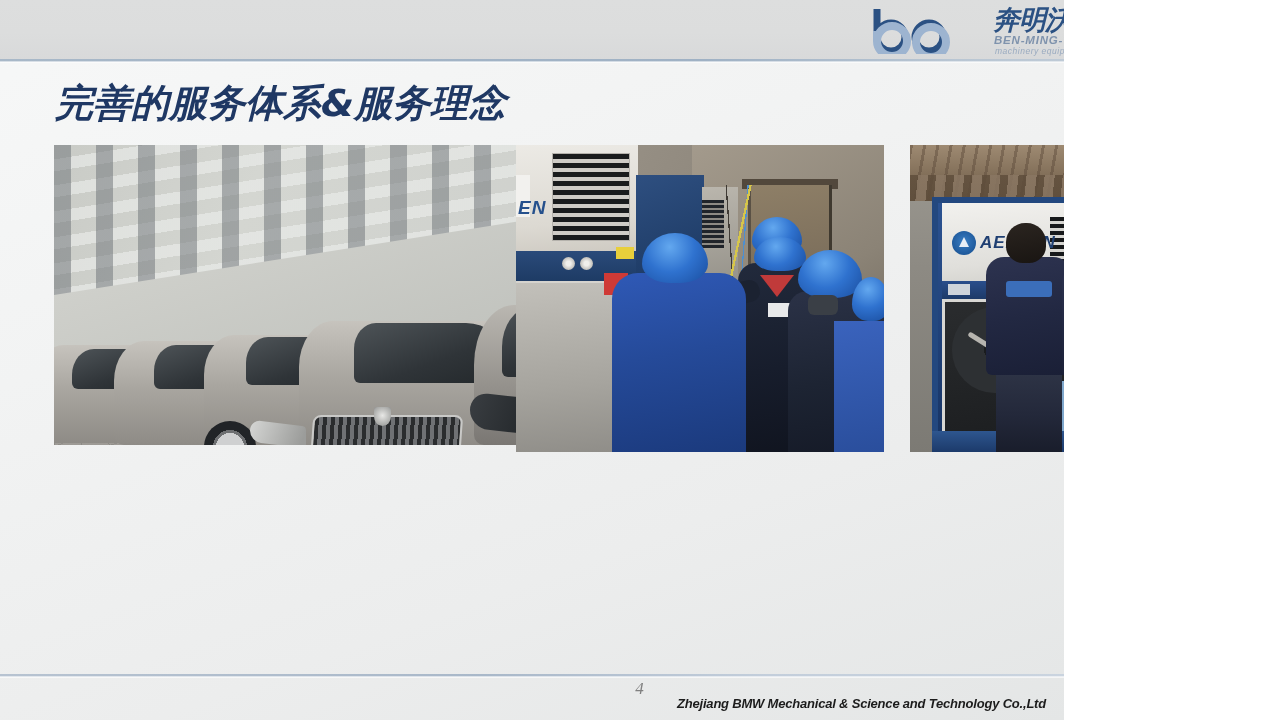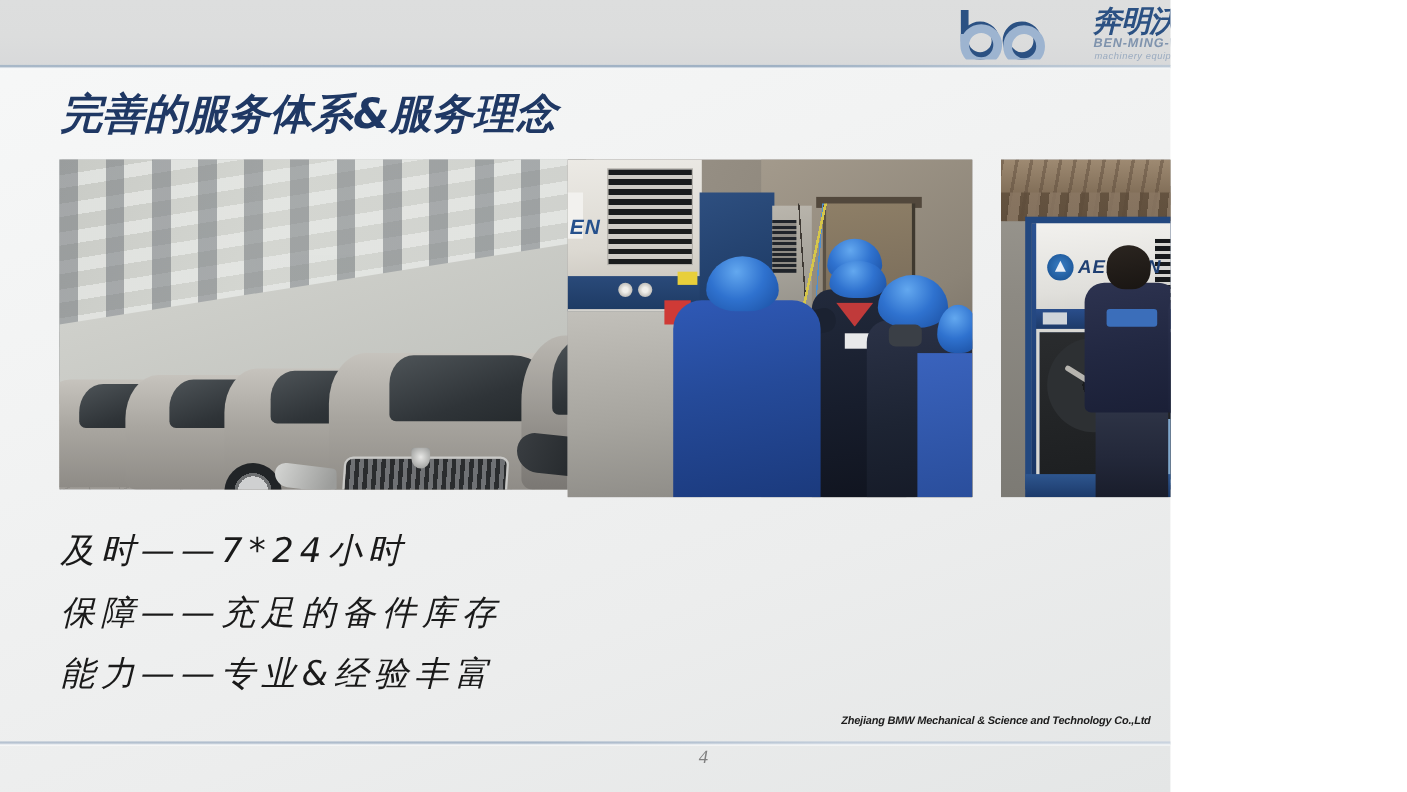--- a/index.html
+++ b/index.html
@@ -551,22 +551,22 @@
     position: absolute;
     left: 0; top: 679px;
     width: 1279px;
     text-align: center;
     font-size: 17px;
     color: #808080;
     font-family: "Liberation Serif", "DejaVu Serif", serif;
   }
   .footer-text {
     position: absolute;
-    right: 18px; top: 650px;
-    font-size: 10px;
+    right: 18px; top: 696px;
+    font-size: 13px;
     font-weight: 700;
     color: #1c1c1c;
     white-space: nowrap;
     font-family: "Liberation Sans", sans-serif;
     letter-spacing: -0.2px;
   }
 </style>
 </head>
 <body>
 
@@ -680,23 +680,18 @@
       <div class="ph p3-w1-head"></div>
       <div class="ph p3-w2-legs"></div>
       <div class="ph p3-w2-body"></div>
       <div class="ph p3-uni-logo-2"></div>
       <div class="ph p3-w2-head"></div>
       <div class="ph p3-brick"></div>
     </div>
 
   </div>
 
-  <div class="body-lines">
-    <div class="body-line">及时——7*24小时</div>
-    <div class="body-line">保障——充足的备件库存</div>
-    <div class="body-line">能力——专业&amp;经验丰富</div>
-  </div>
 
   <div class="footer-rule"></div>
   <div class="page-number">4</div>
   <div class="footer-text">Zhejiang BMW Mechanical &amp; Science and Technology Co.,Ltd</div>
 
 </div>
 
 </body></html>

